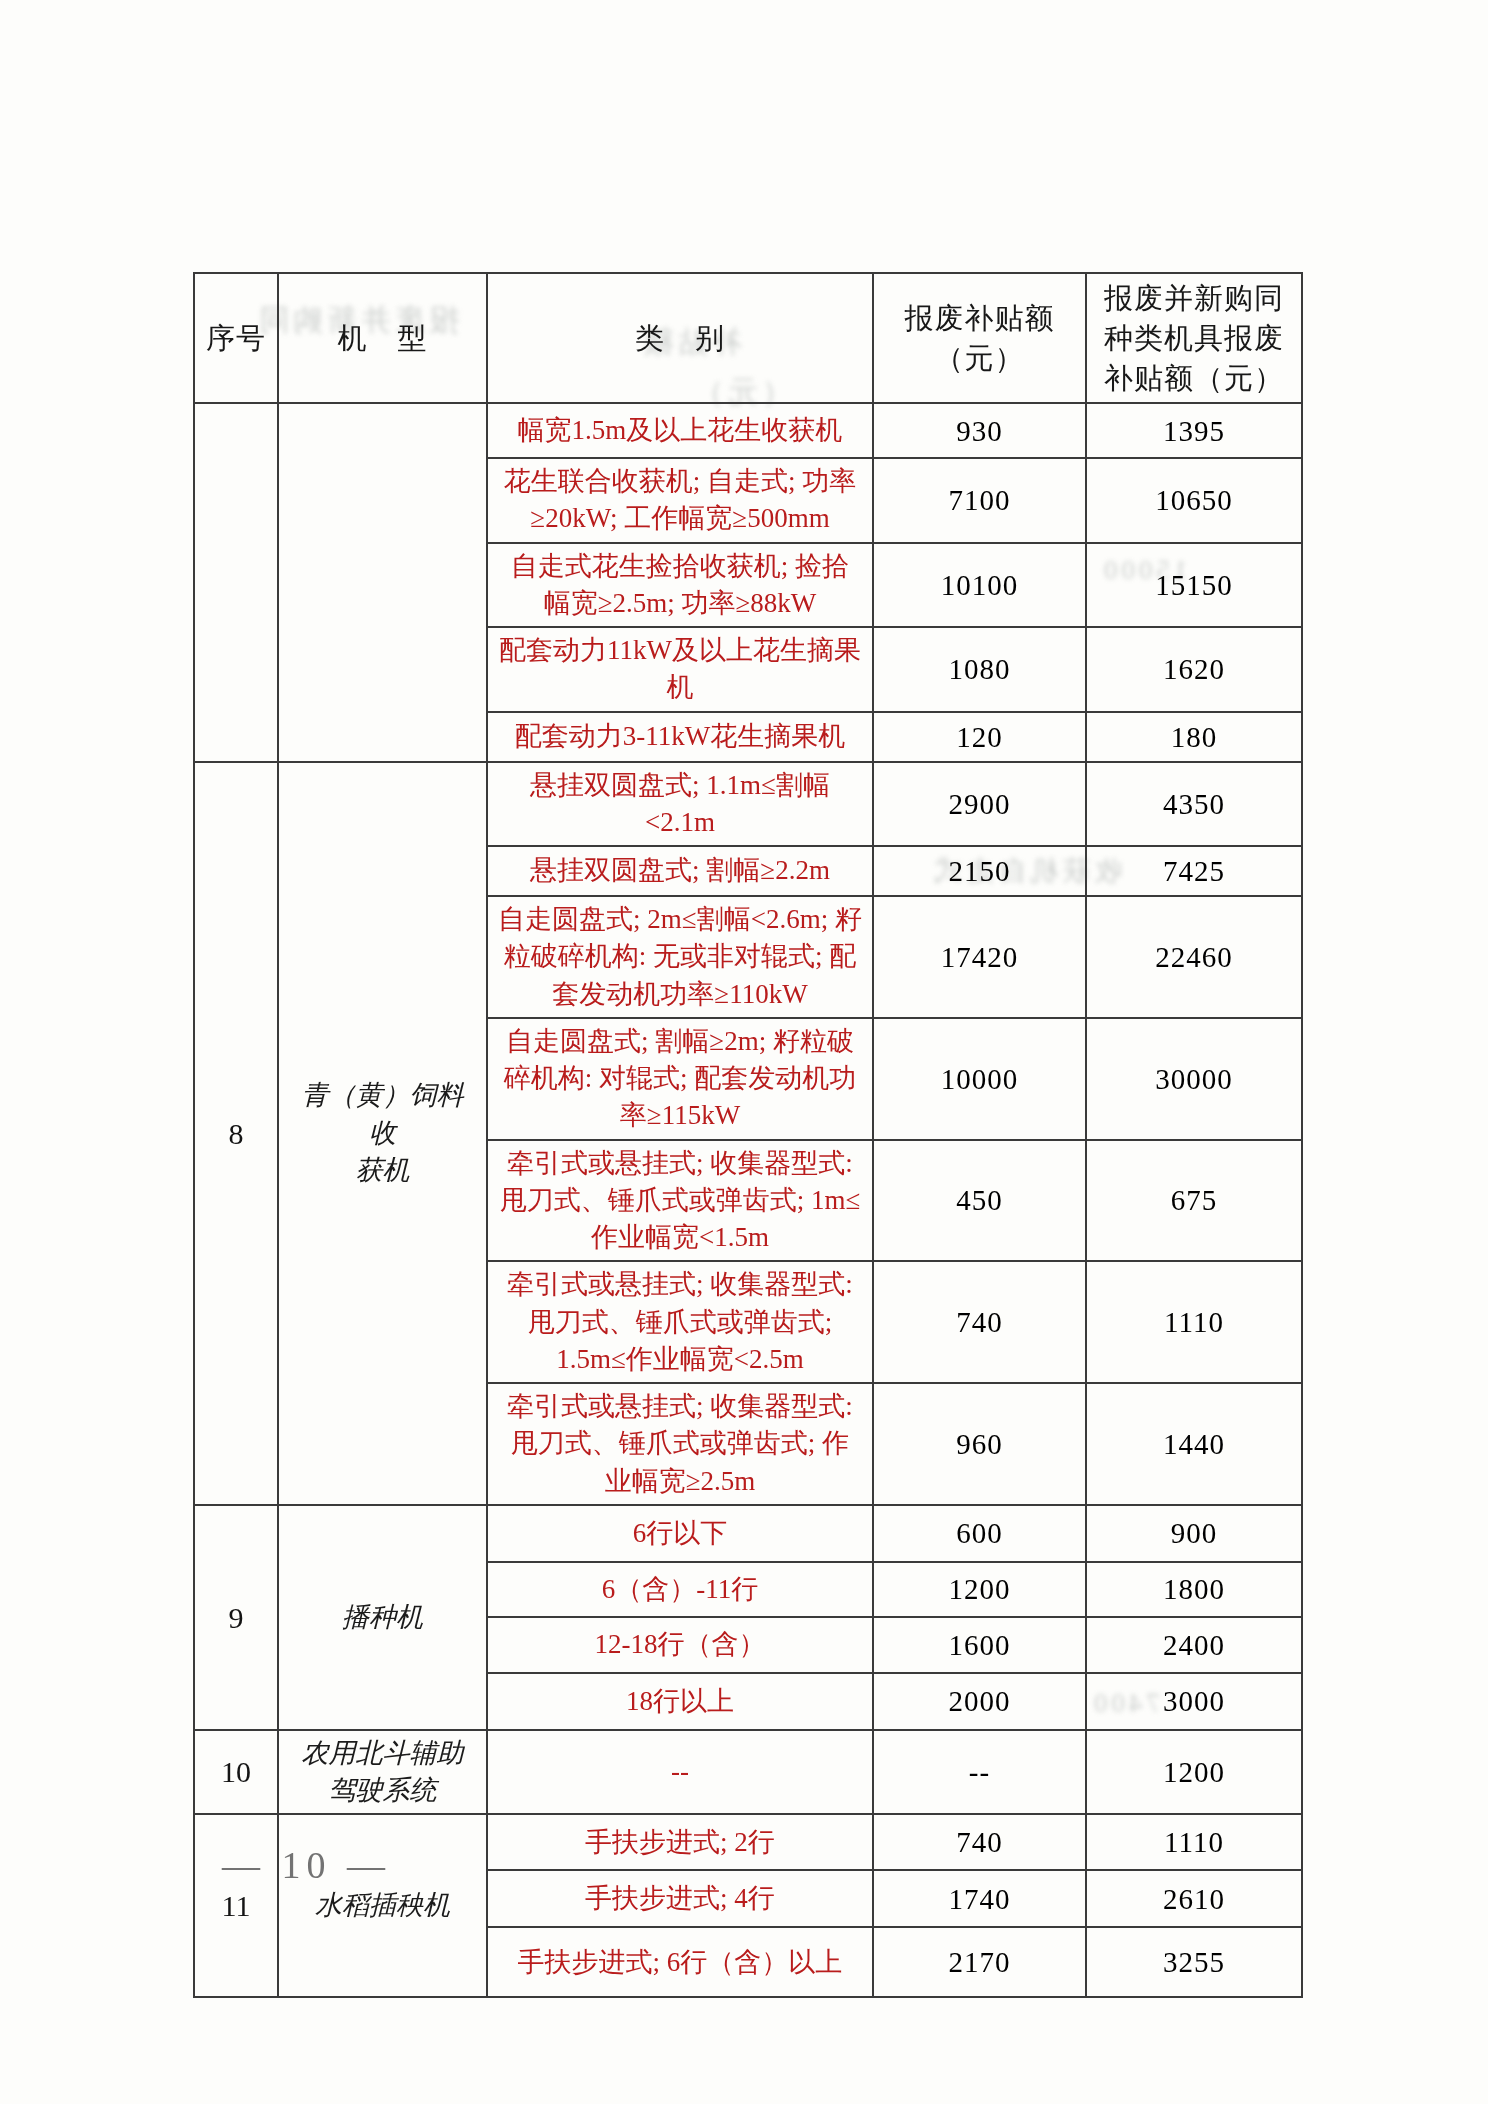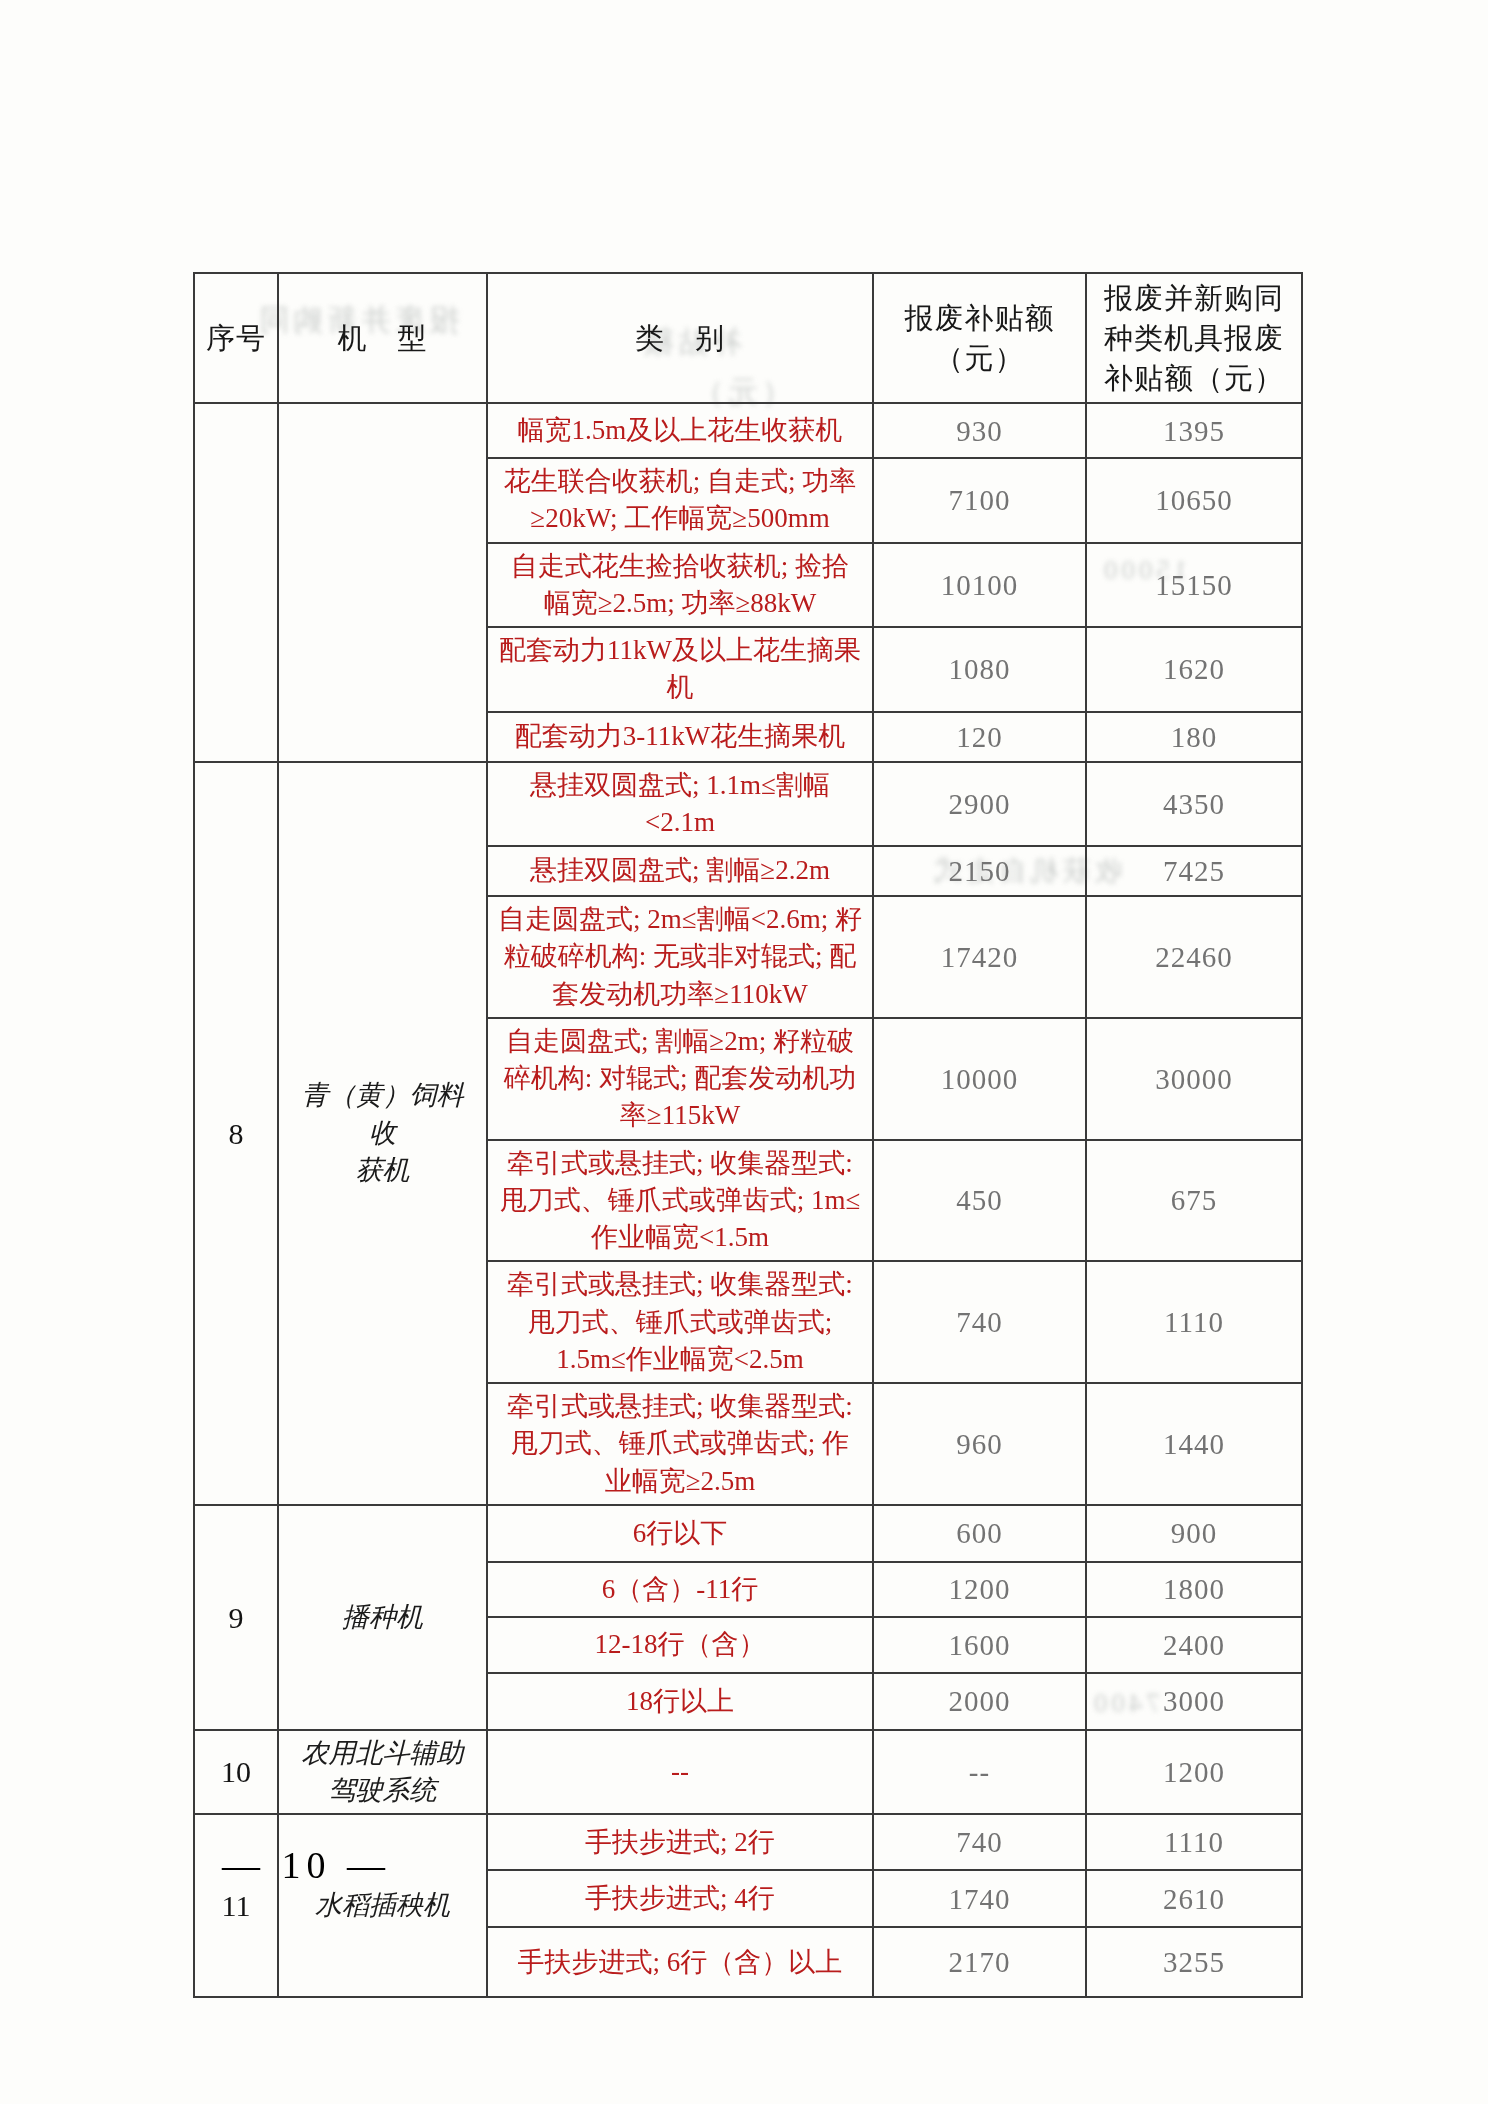--- a/index.html
+++ b/index.html
@@ -39,31 +39,31 @@
     border:2px solid #3a3a3a;
     text-align:center;
     vertical-align:middle;
     padding:4px 10px;
     font-weight:normal;
     line-height:1.38;
     overflow:hidden;
   }
   th.hdr{font-size:29px;letter-spacing:1px;color:#181818;}
   td.cat{font-size:27px;color:#b91c1c;}
-  td.num{font-size:29px;letter-spacing:1px;color:#737373;}
+  td.num{font-size:29px;letter-spacing:1px;color:#000000;}
   td.no-cell{font-size:30px;color:#141414;}
   td.type-cell{font-size:27px;color:#1b1b1b;white-space:pre-line;font-style:italic;}
 
   
   .page-number{
     position:absolute;
     left:222px;top:1843px;
     font-size:38px;
     letter-spacing:6px;
-    color:#000000;
+    color:#737373;
   }
 </style>
 </head>
 <body>
 
 <div class="page">
 
   <div class="ghost" style="left:255px;top:300px;">报废并新购同</div>
   <div class="ghost" style="left:640px;top:322px;">补贴额</div>
   <div class="ghost" style="left:690px;top:372px;">（元）</div>

